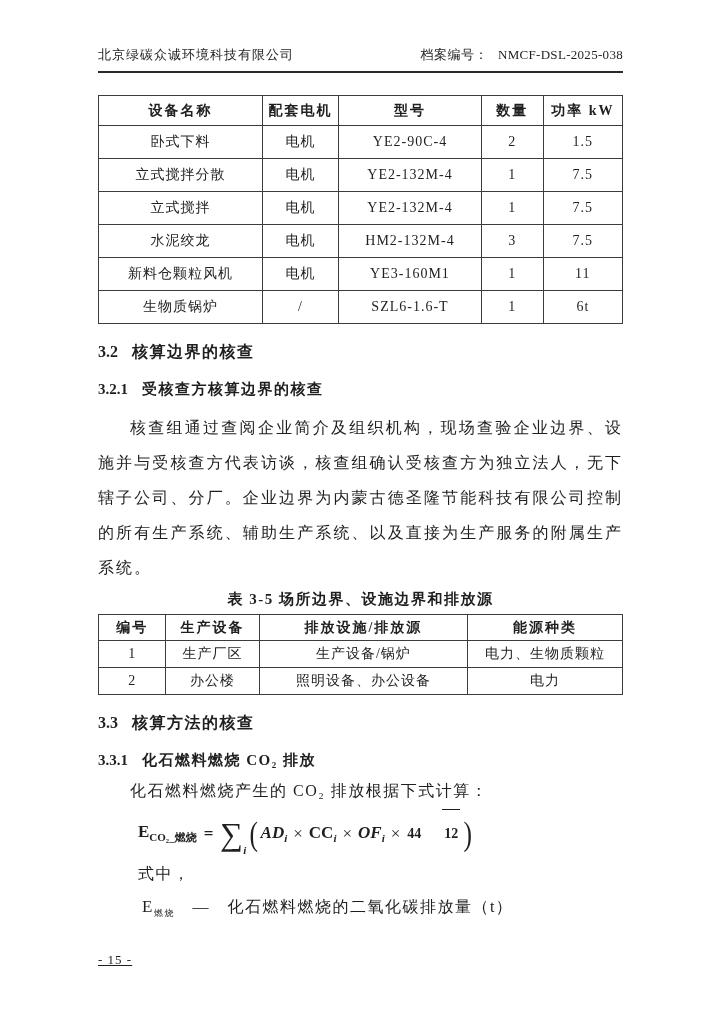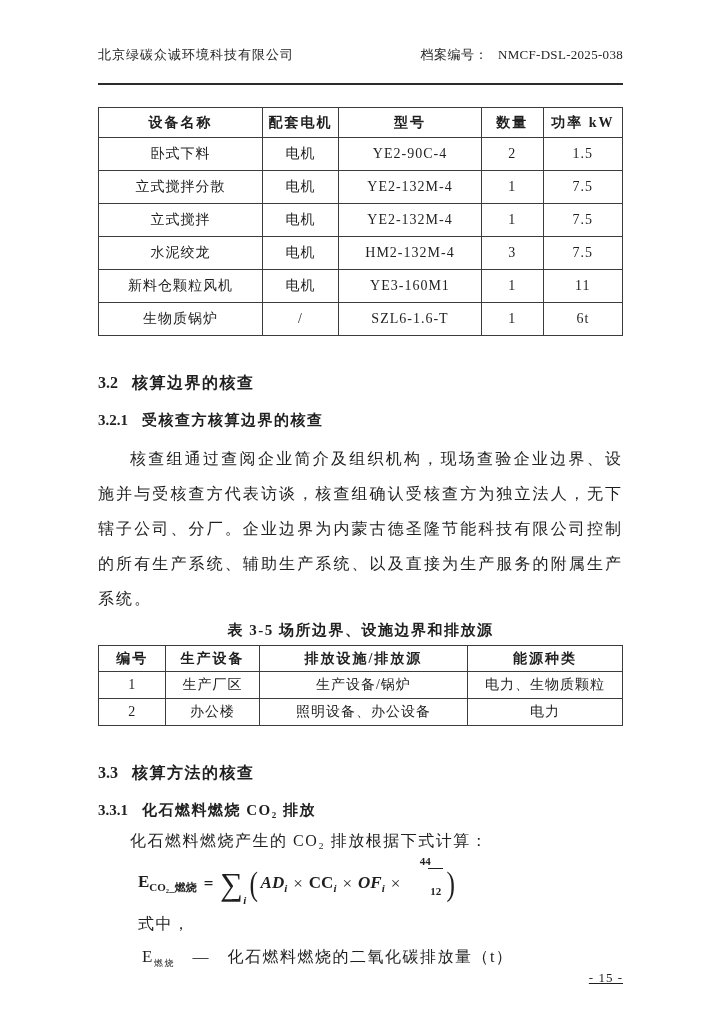--- a/index.html
+++ b/index.html
@@ -12,21 +12,21 @@
     padding:46px 100px 0 98px;
     font-family:"Liberation Serif","DejaVu Serif",serif;
     color:#1f1f1f;
     display:flex;flex-direction:column;
     overflow:hidden;
   }
   
   .doc-header{
     display:flex;justify-content:space-between;align-items:flex-end;
     font-size:13px;letter-spacing:1px;
-    padding-bottom:19px;
+    padding-bottom:7px;
     border-bottom:2px solid #2b2b2b;
   }
   .doc-header .right{letter-spacing:0.5px;}
   .doc-header .archive-no{margin-left:10px;letter-spacing:0.3px;}
 
   
   table{border-collapse:collapse;width:525px;table-layout:fixed;}
   th,td{
     border:1px solid #3c3c3c;
     text-align:center;vertical-align:middle;
@@ -45,21 +45,21 @@
 
   .bound-table{margin-top:5px;}
   .bound-table th{height:25px;}
   .bound-table td{height:26px;}
   .bound-table .b1{width:12.4%;}
   .bound-table .b2{width:17.5%;}
   .bound-table .b3{width:40.4%;}
   .bound-table .b4{width:29.7%;}
 
   
-  .h2{margin-top:37px;font-size:16px;font-weight:bold;letter-spacing:1.5px;}
+  .h2{margin-top:18px;font-size:16px;font-weight:bold;letter-spacing:1.5px;}
   .h3{margin-top:17px;font-size:15px;font-weight:bold;letter-spacing:1.5px;}
   .h2 .num,.h3 .num{margin-right:14px;letter-spacing:0;}
 
   
   .para{
     margin-top:11px;width:525px;
     font-size:16px;line-height:35px;
     letter-spacing:2px;
     text-align:justify;text-indent:32px;
     word-break:break-all;
@@ -82,34 +82,34 @@
   .f-lhs sub{font-size:11px;letter-spacing:0;}
   .f-eq{margin:0 7px;}
   .f-sum{display:inline-flex;align-items:flex-end;margin-right:2px;}
   .sigma{font-size:32px;font-weight:normal;line-height:1;}
   .sum-i{font-size:11px;font-style:italic;position:relative;top:6px;}
   .paren{font-size:34px;font-weight:normal;line-height:1;transform:scaleX(0.75);}
   .term{margin:0 1px;}
   .term i{font-family:"Liberation Serif",serif;}
   .term sub{font-size:11px;font-style:italic;}
   .op{margin:0 5px;font-weight:normal;}
-  .frac{display:inline-flex;flex-direction:column;align-items:center;font-size:11px;line-height:1.15;margin:0 2px;}
+  .frac{display:inline-flex;flex-direction:row;align-items:center;font-size:14px;line-height:1.15;margin:0 2px;}
   .frac .den{border-top:1.5px solid #1f1f1f;padding:16px 2px;margin-left:21px;}
 
   .where-line{margin-top:4px;margin-left:40px;font-size:16px;letter-spacing:1.5px;}
   .def-line{margin-top:12px;margin-left:44px;font-size:16px;letter-spacing:1.5px;}
   .def-line .sym{font-size:17px;}
   .def-line sub{font-size:9px;}
   .def-line .dash{margin:0 12px;}
 
   
   .doc-footer{
     margin-top:auto;
     padding-bottom:56px;
-    text-align:right;font-size:13px;letter-spacing:1px;text-decoration:underline;
+    text-align:left;font-size:13px;letter-spacing:1px;text-decoration:underline;
   }
 </style>
 </head>
 <body>
 
 <div class="page">
 
   <div class="doc-header">
     <span class="left">北京绿碳众诚环境科技有限公司</span>
     <span class="right">

